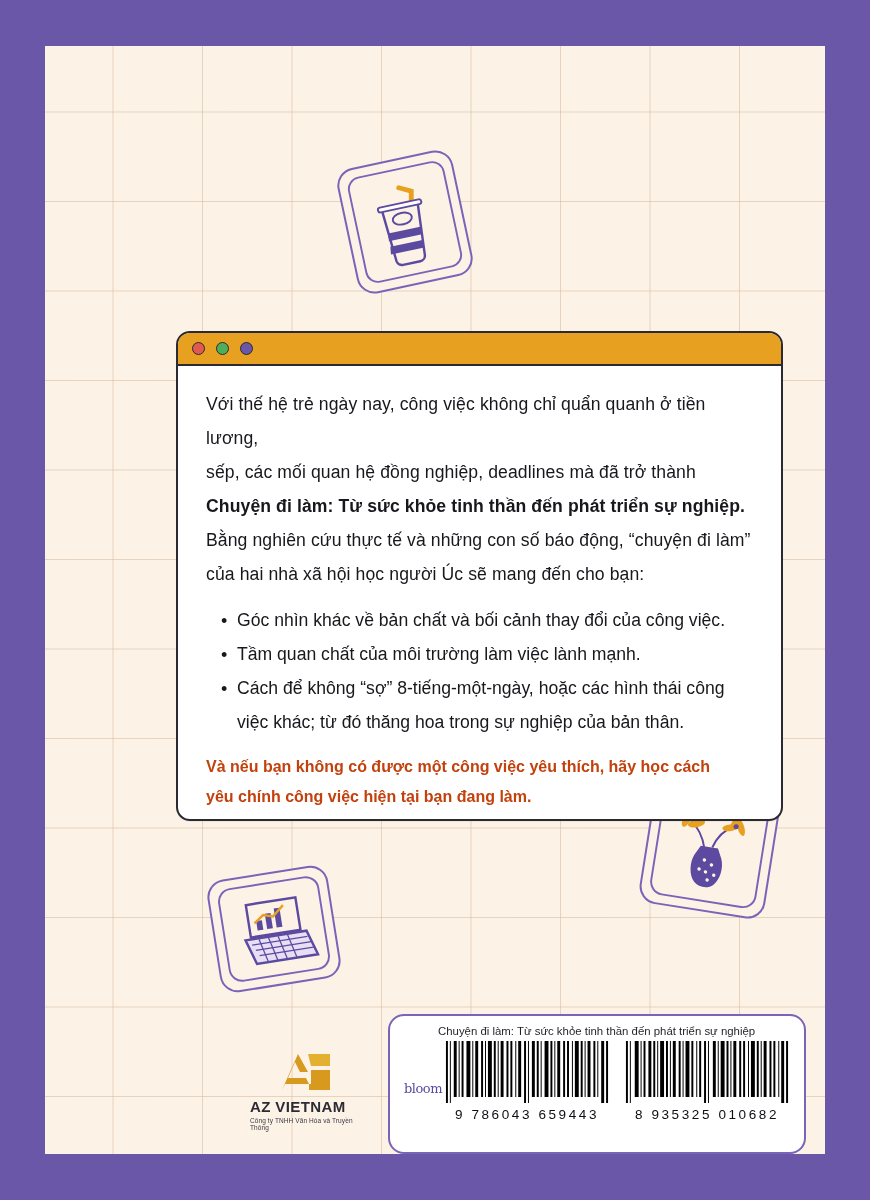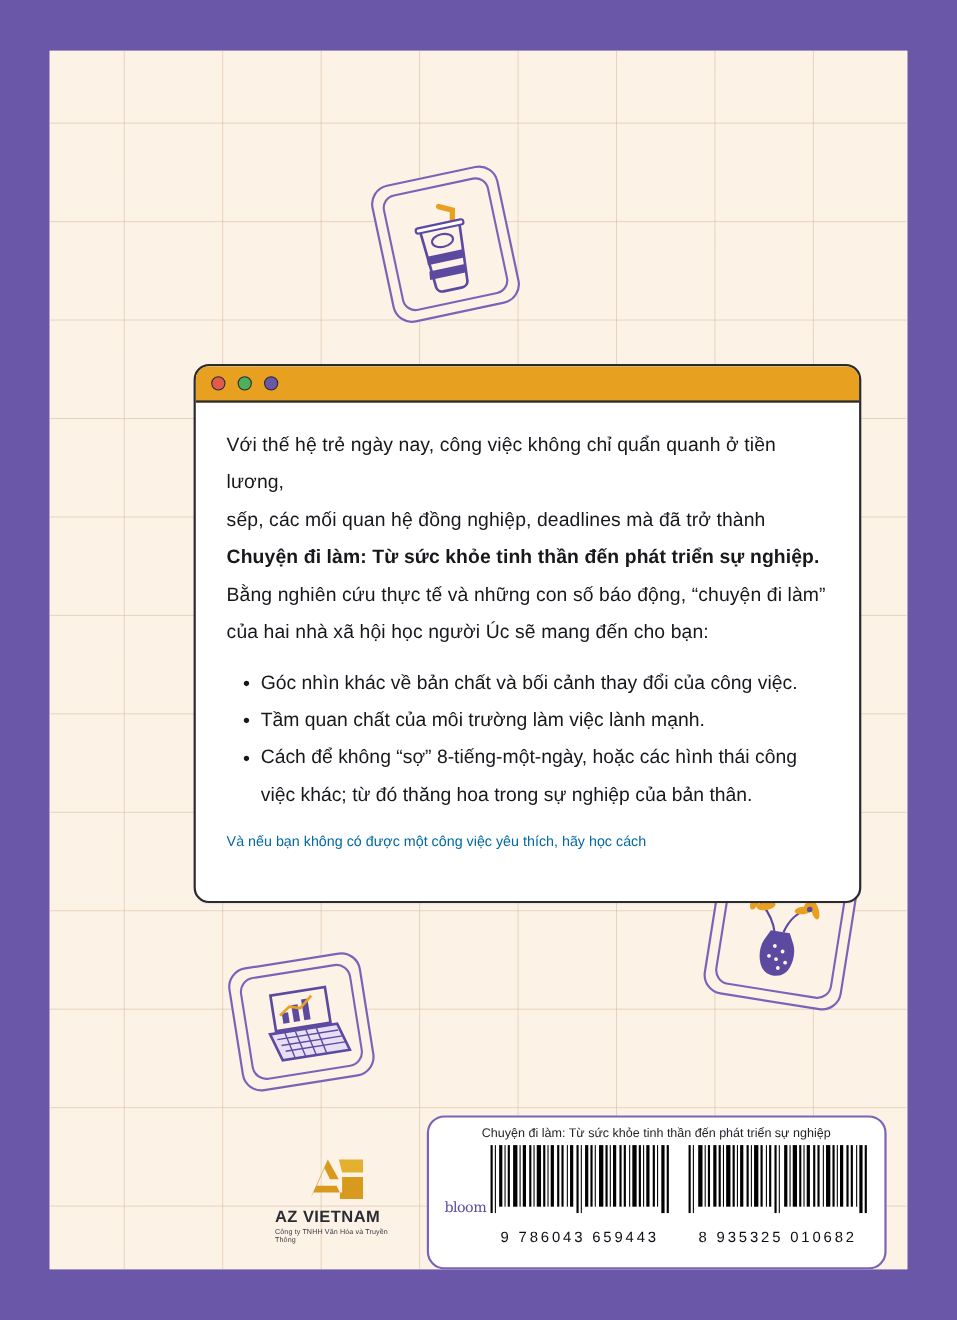--- a/index.html
+++ b/index.html
@@ -136,24 +136,24 @@
     color: #17171c;
   }
   .bullets li::before {
     content: "\2022";
     position: absolute;
     left: 3px;
     top: 0;
     font-size: 18px;
   }
   .closing {
-    font-size: 13px;
+    font-size: 16px;
     line-height: 1.93;
-    font-weight: normal;
-    color: #0369a1;
+    font-weight: bold;
+    color: #c2410c;
   }
 
   
   .publisher {
     position: absolute;
     left: 205px;
     top: 1004px;
     width: 112px;
     text-align: left;
   }
@@ -241,21 +241,21 @@
     height: 62px;
     width: 100%;
     display: block;
   }
   .bc-digits {
     font-family: "Liberation Sans", sans-serif;
     font-size: 13.5px;
     letter-spacing: 2.6px;
     text-align: center;
     color: #0e0e14;
-    margin-top: 14px;
+    margin-top: 4px;
     white-space: nowrap;
   }
 </style>
 </head>
 <body>
 
 <div class="cover">
 
   <div class="page">
     <div class="grid"></div>
@@ -336,20 +336,21 @@
         <div class="para">sếp, các mối quan hệ đồng nghiệp, deadlines mà đã trở thành</div>
         <div class="para bold">Chuyện đi làm: Từ sức khỏe tinh thần đến phát triển sự nghiệp.</div>
         <div class="para">Bằng nghiên cứu thực tế và những con số báo động, “chuyện đi làm”</div>
         <div class="para">của hai nhà xã hội học người Úc sẽ mang đến cho bạn:</div>
         <ul class="bullets">
           <li>Góc nhìn khác về bản chất và bối cảnh thay đổi của công việc.</li>
           <li>Tầm quan chất của môi trường làm việc lành mạnh.</li>
           <li>Cách để không “sợ” 8-tiếng-một-ngày, hoặc các hình thái công việc khác; từ đó thăng hoa trong sự nghiệp của bản thân.</li>
         </ul>
         <div class="closing">Và nếu bạn không có được một công việc yêu thích, hãy học cách</div>
+        <div class="closing">yêu chính công việc hiện tại bạn đang làm.</div>
       </div>
     </div>
 
     <div class="publisher">
       <div class="mark">
         <svg viewBox="0 0 56 44" xmlns="http://www.w3.org/2000/svg">
           <path d="M4 40 L20 4 L30 22 L22 22 L17 12 L10 28 L28 28 L31 34 L7 34 Z" fill="#d79a1f"></path>
           <path d="M30 4 L52 4 L52 10 L39 10 L52 10 L52 16 L33 16 Z" fill="#e3b02f"></path>
           <path d="M33 20 L52 20 L52 26 L41 26 L52 26 L52 40 L31 40 L31 34 L44 34 L33 34 Z" fill="#d79a1f"></path>
         </svg>

